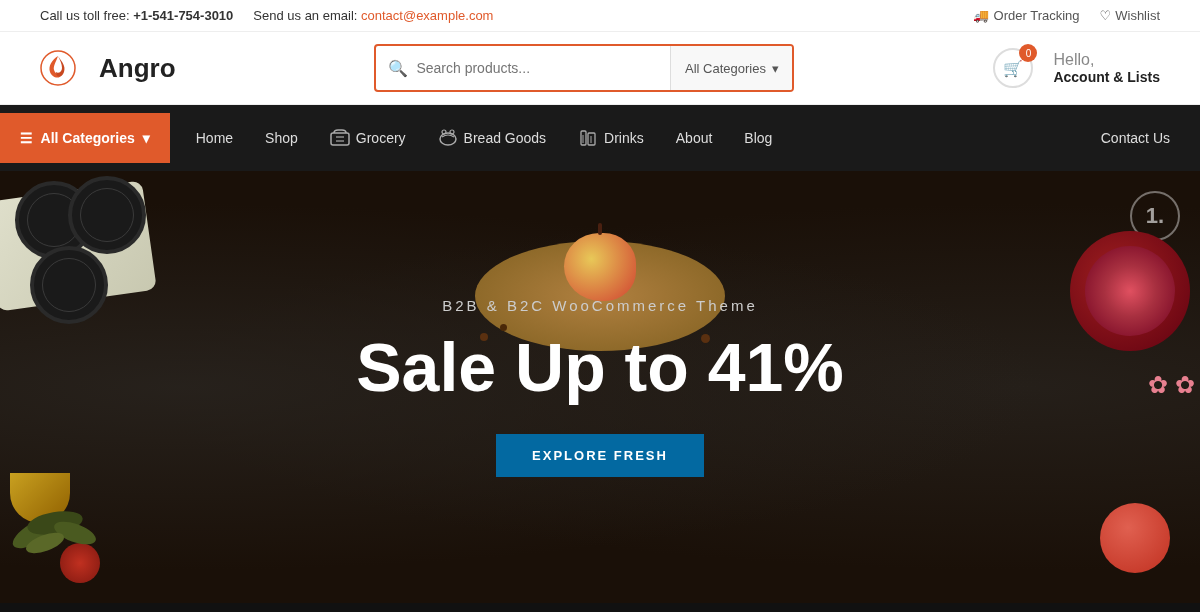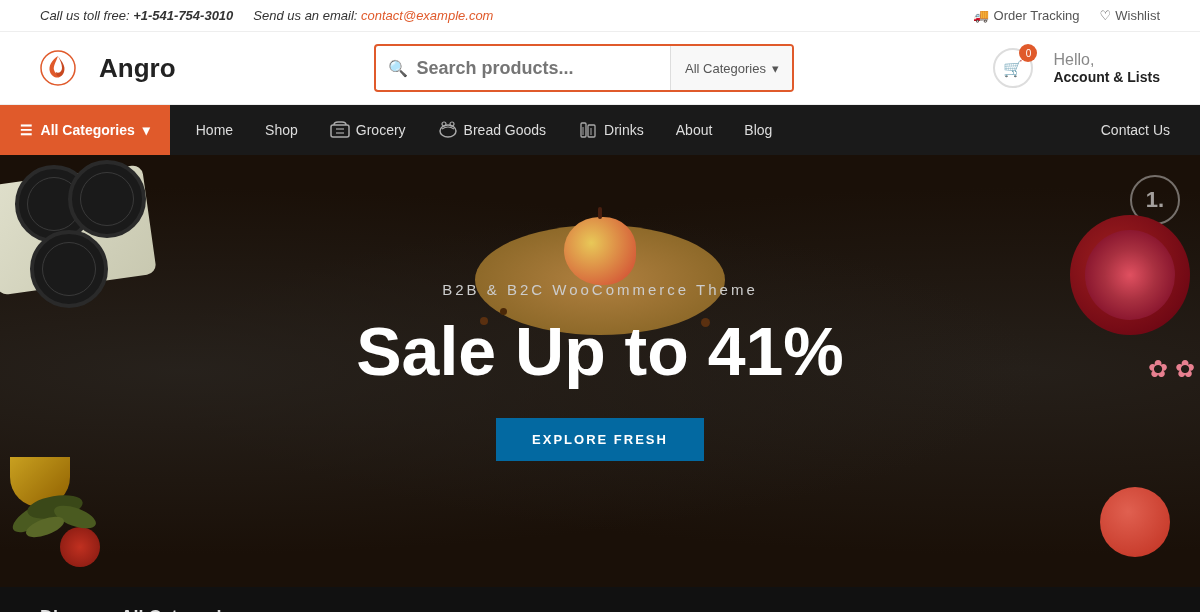--- a/index.html
+++ b/index.html
@@ -10,21 +10,21 @@
       background: #fff;
       border-bottom: 1px solid #eee;
       padding: 8px 40px;
       display: flex;
       align-items: center;
       justify-content: space-between;
       font-size: 13px;
       color: #555;
     }
     .top-bar-left { display: flex; gap: 20px; }
-    .top-bar-left span { color: #333; font-style: italic; }
+    .top-bar-left span { color: #333; }
     .top-bar-left a { color: #e05a2b; text-decoration: none; }
     .top-bar-right { display: flex; align-items: center; gap: 20px; }
     .top-bar-right a { color: #555; text-decoration: none; display: flex; align-items: center; gap: 4px; }
 
     
     .header {
       background: #fff;
       padding: 12px 40px;
       display: flex;
       align-items: center;
@@ -45,25 +45,24 @@
     .search-bar-input-wrap {
       display: flex;
       align-items: center;
       flex: 1;
       padding: 0 12px;
       background: #fff;
     }
     .search-bar-input-wrap input {
       border: none;
       outline: none;
-      font-size: 18px;
+      font-size: 14px;
       color: #8b5cf6;
       width: 100%;
       padding: 10px 0;
-      font-weight: bold;
     }
     .search-icon-wrap { color: #aaa; margin-right: 8px; }
     .search-category {
       background: #f8f8f8;
       border: none;
       border-left: 1px solid #ddd;
       padding: 0 14px;
       height: 44px;
       font-size: 13px;
       color: #555;
@@ -148,21 +147,21 @@
     }
     .nav-right {
       margin-left: auto;
       padding-right: 20px;
     }
     .nav-right a {
       color: #ddd;
       text-decoration: none;
       font-size: 14px;
       padding: 0 10px;
-      height: 48px;
+      height: 66px;
       display: flex;
       align-items: center;
     }
 
     
     .hero {
       position: relative;
       background: #111;
       height: 432px;
       overflow: hidden;

